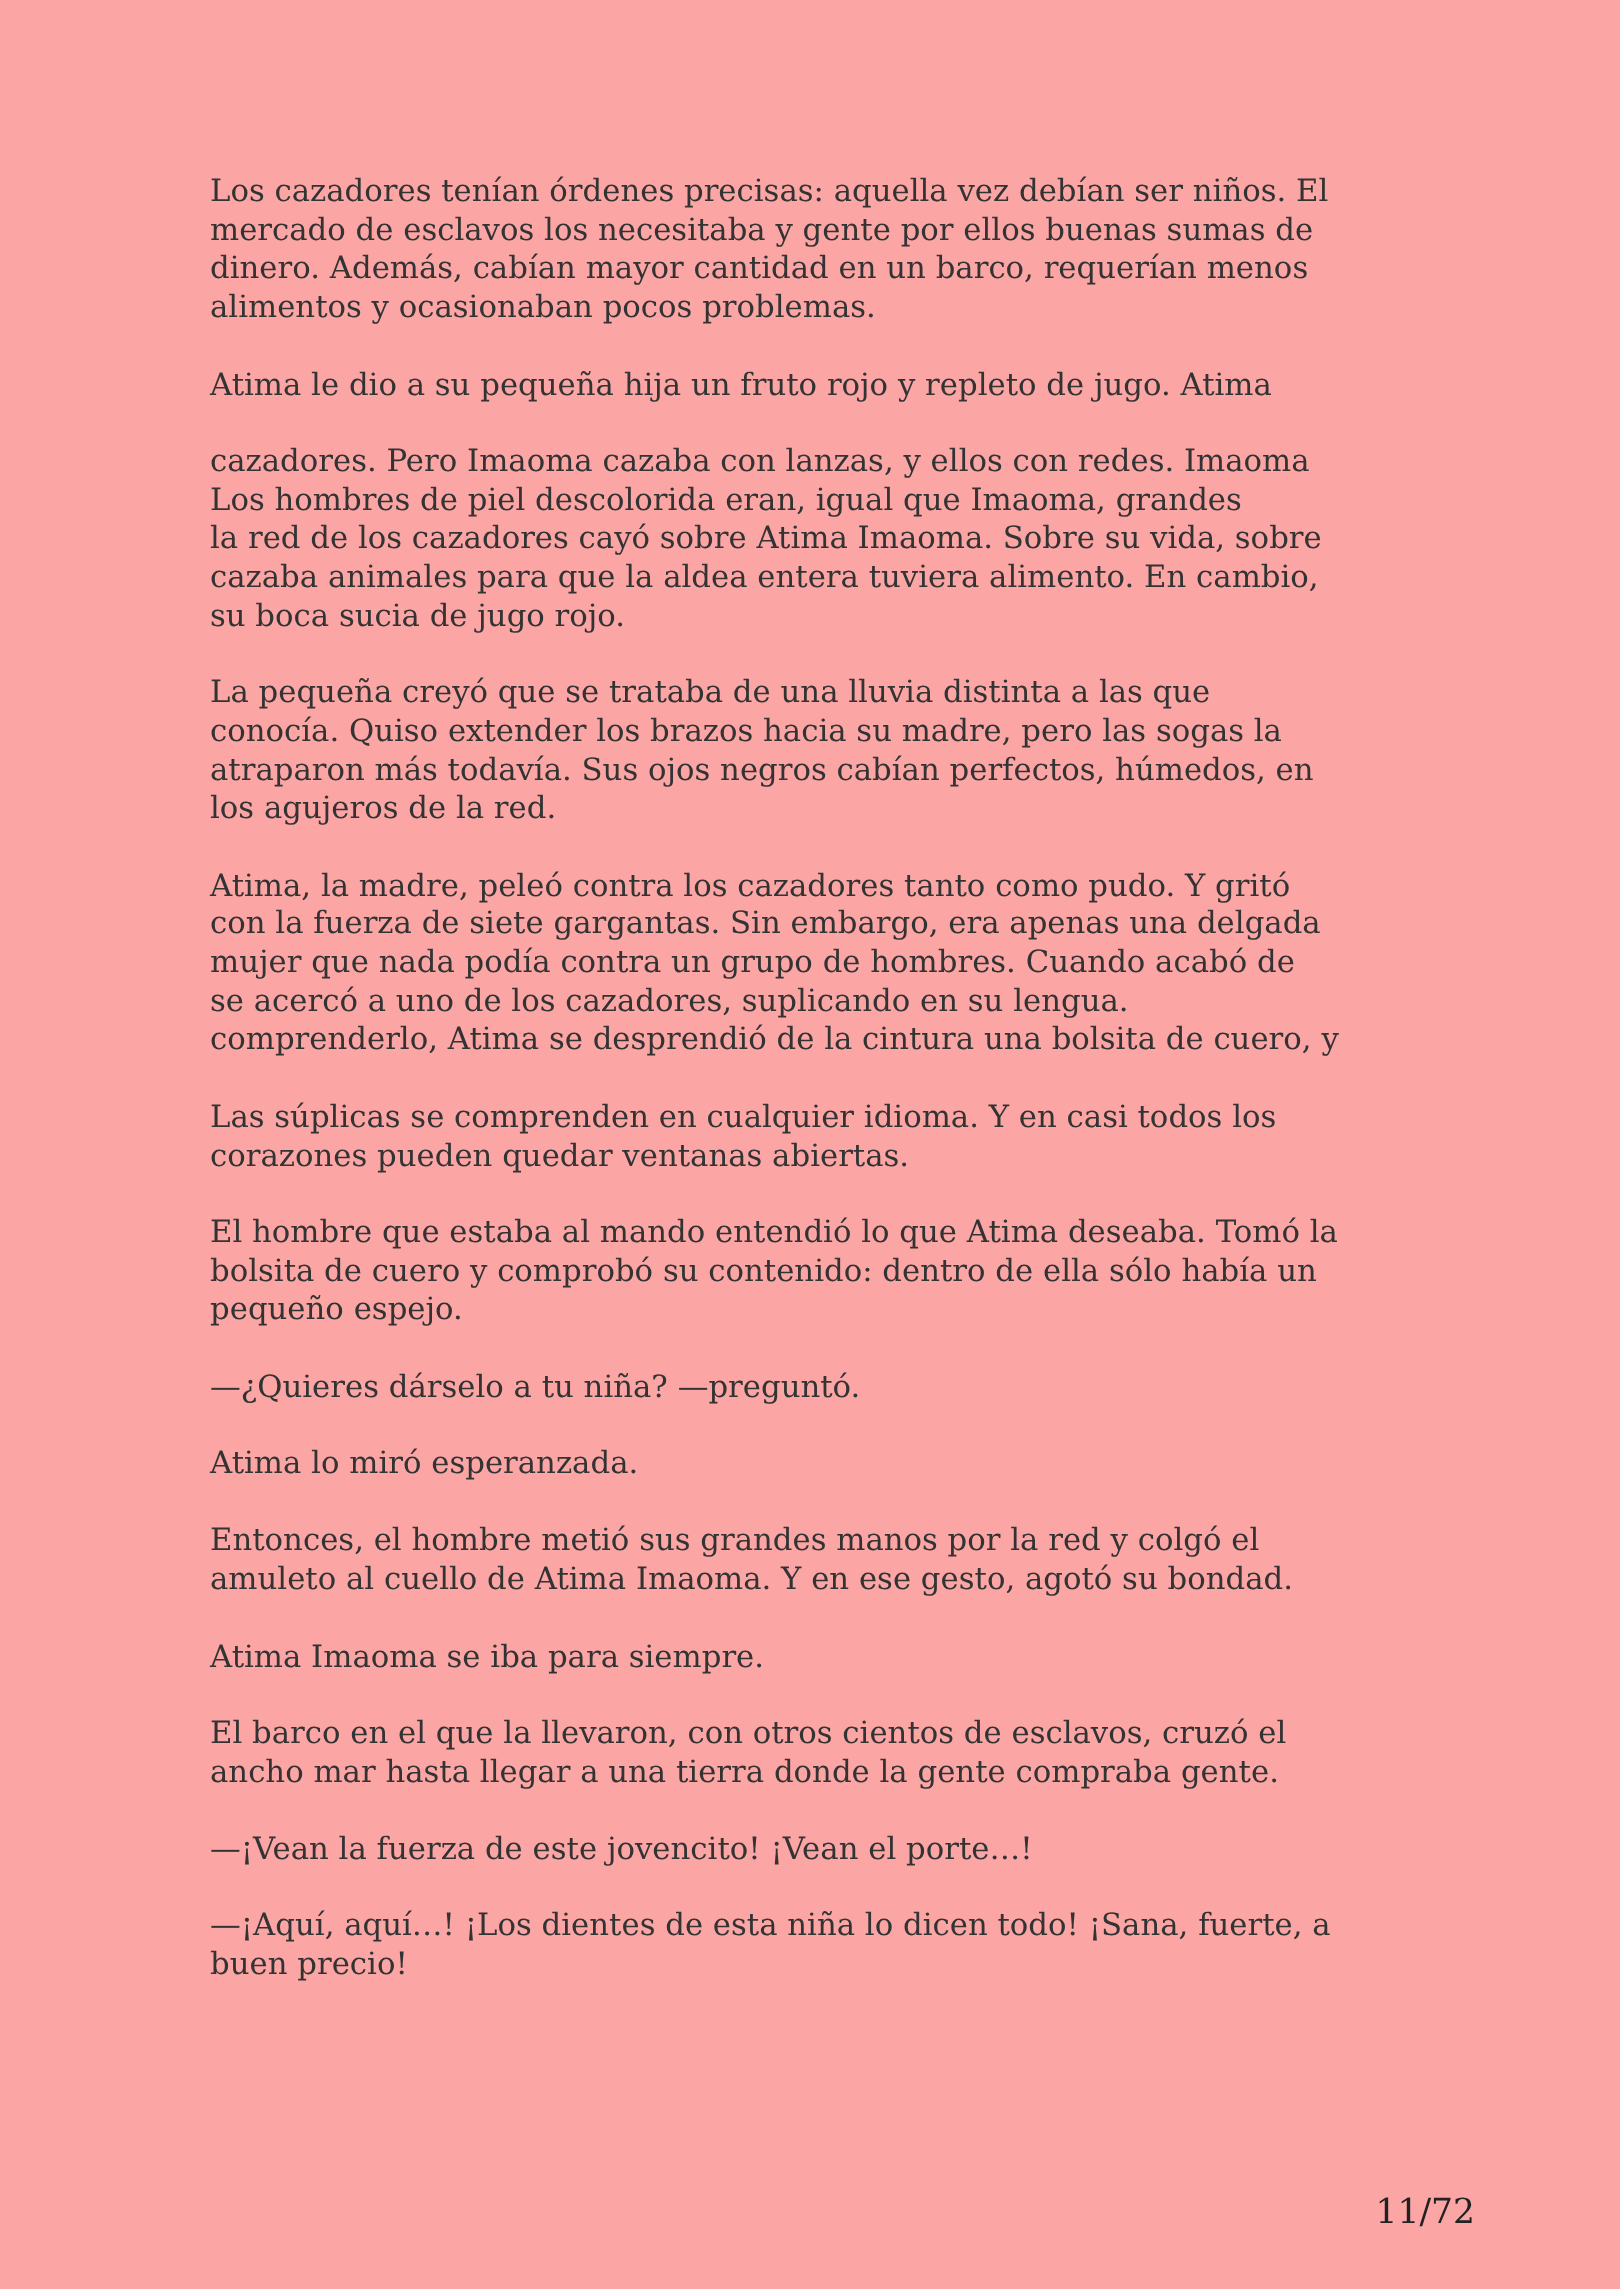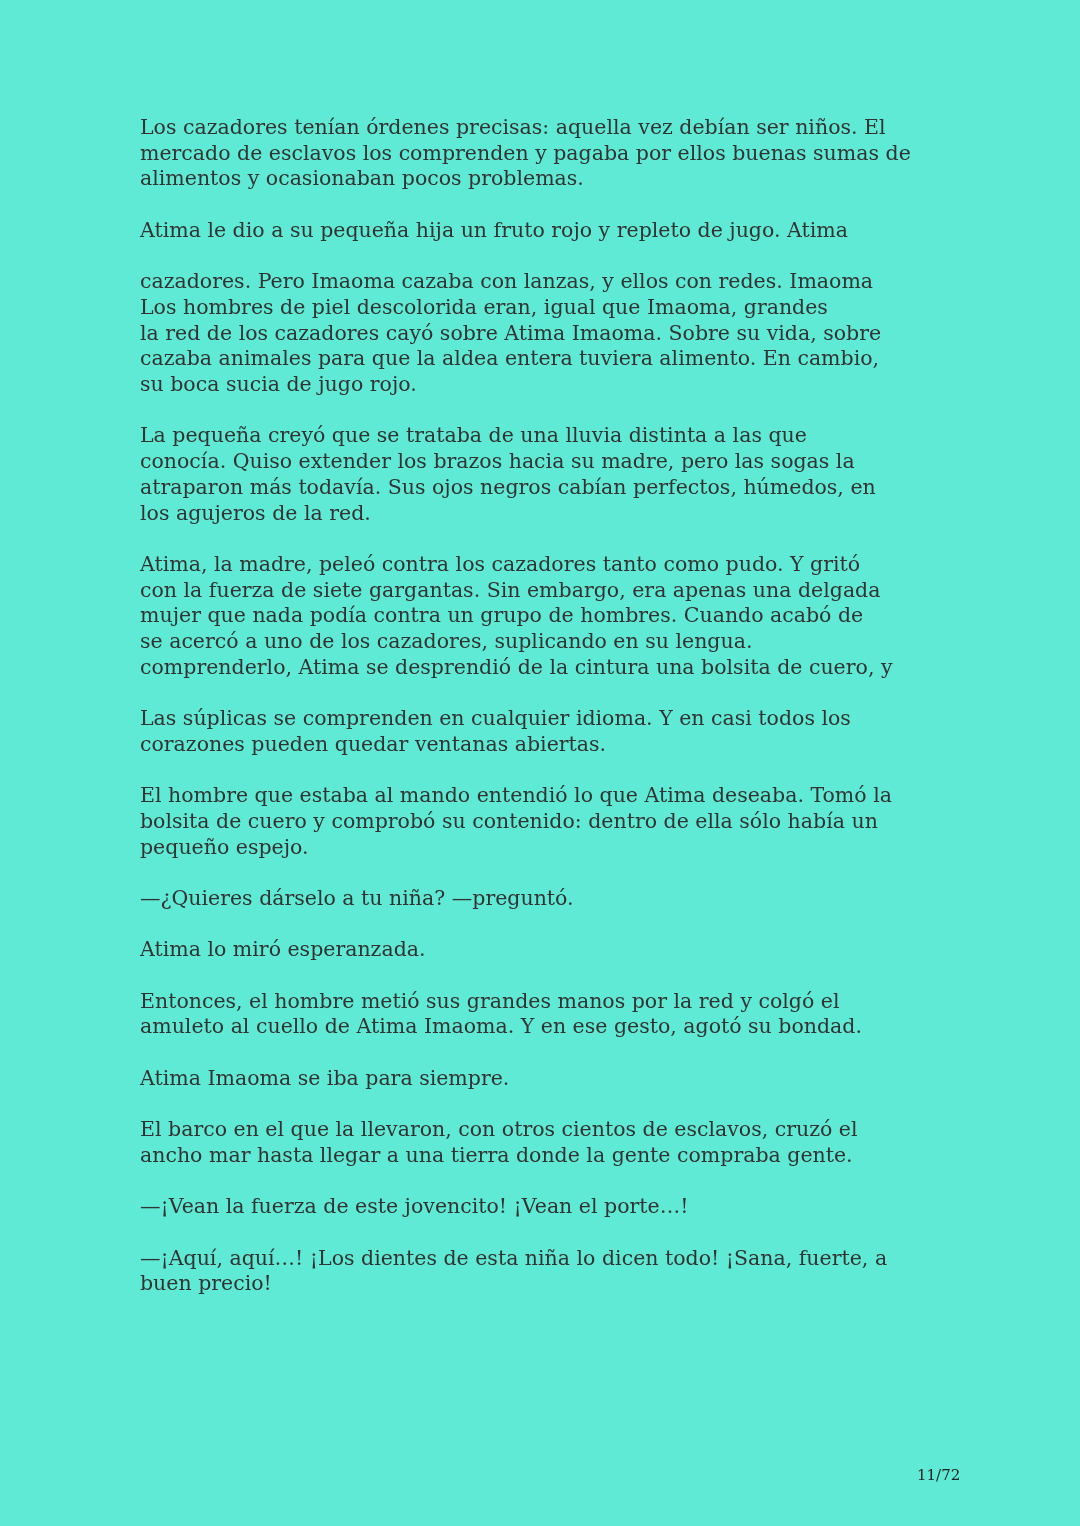--- a/index.html
+++ b/index.html
@@ -11,21 +11,21 @@
       width: 1080px;
       height: 1526px;
       position: relative;
       overflow: hidden;
     }
     .page {
       position: absolute;
       left: 0; top: 0;
       width: 1080px;
       height: 1526px;
-      background: #5eead4;
+      background: #fca5a5;
     }
     .content {
       position: absolute;
       left: 140px;
       top: 115px;
       width: 820px;
       font-family: "DejaVu Serif", serif;
       font-size: 20.5px;
       line-height: 25.7px;
       color: #333333;
@@ -35,34 +35,35 @@
     }
     .line {
       display: block;
       white-space: nowrap;
     }
     .page-number {
       position: absolute;
       left: 917px;
       top: 1463px;
       font-family: "DejaVu Serif", serif;
-      font-size: 15px;
+      font-size: 23px;
       line-height: 25px;
       color: #222222;
     }
   </style>
 </head>
 <body>
 
 <div class="page">
   <div class="content">
 
     <p class="para">
       <span class="line">Los cazadores tenían órdenes precisas: aquella vez debían ser niños. El</span>
-      <span class="line">mercado de esclavos los comprenden y pagaba por ellos buenas sumas de</span>
+      <span class="line">mercado de esclavos los necesitaba y gente por ellos buenas sumas de</span>
+      <span class="line">dinero. Además, cabían mayor cantidad en un barco, requerían menos</span>
       <span class="line">alimentos y ocasionaban pocos problemas.</span>
     </p>
 
     <p class="para">
       <span class="line">Atima le dio a su pequeña hija un fruto rojo y repleto de jugo. Atima</span>
     </p>
 
     <p class="para">
       <span class="line">cazadores. Pero Imaoma cazaba con lanzas, y ellos con redes. Imaoma</span>
       <span class="line">Los hombres de piel descolorida eran, igual que Imaoma, grandes</span>

